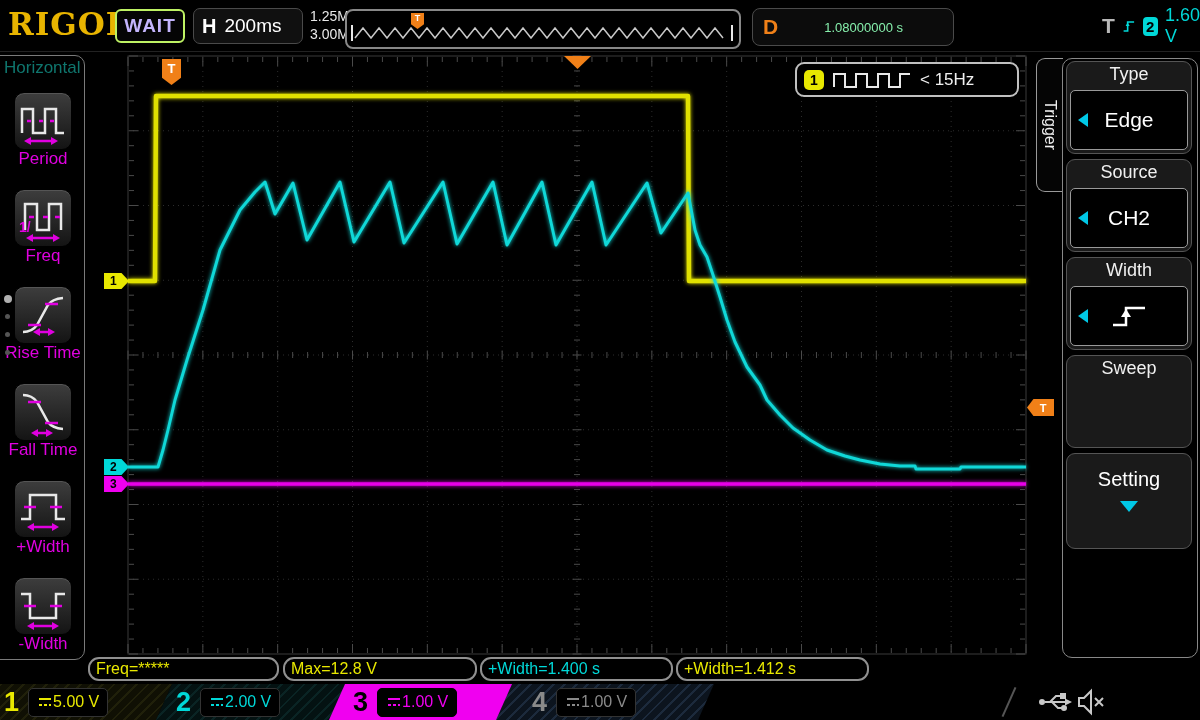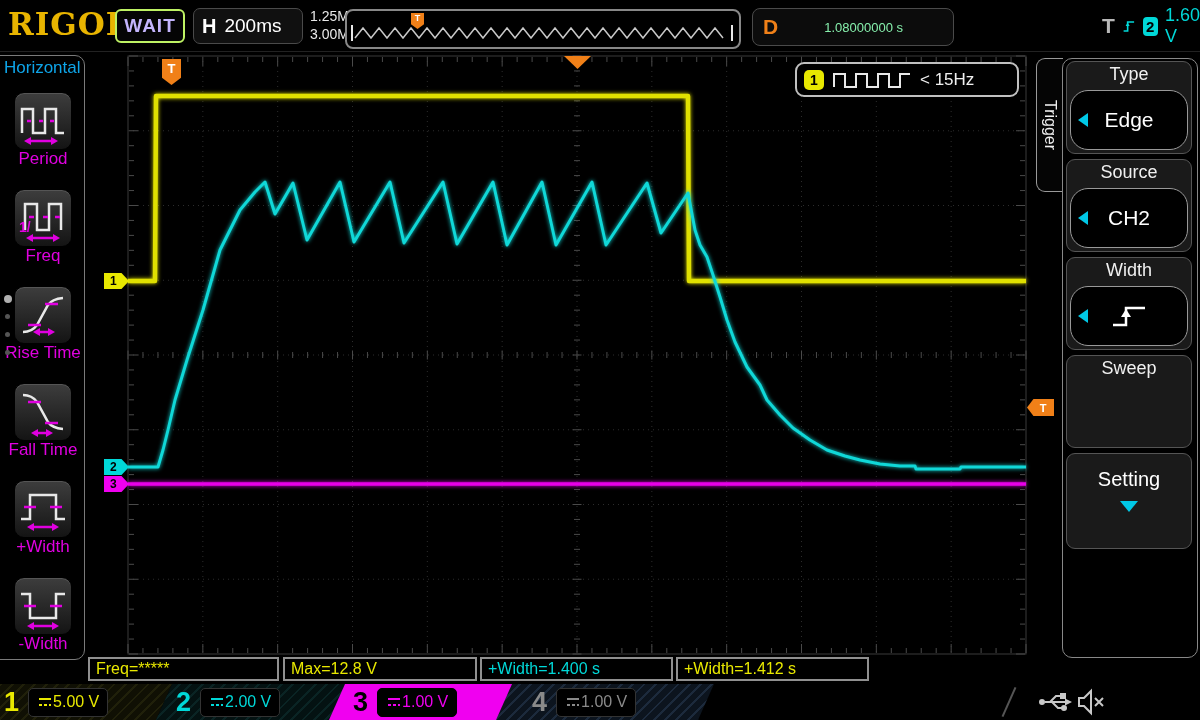--- a/index.html
+++ b/index.html
@@ -30,21 +30,21 @@
   #dgroup .d-letter{color:#f08018;font-weight:bold;font-size:21px;margin:0 10px 0 10px;}
   #dgroup .d-val{color:#86efac;font-size:13px;flex:1;text-align:center;padding-right:14px;}
   #tgroup{position:absolute;left:1102px;top:8px;height:36px;display:flex;align-items:center;gap:7px;}
   #tgroup .t-letter{color:#b8b8b8;font-weight:bold;font-size:21px;}
   #tgroup .t-chip{width:19px;height:19px;background:#00d8d8;border-radius:4px;color:#000;font-weight:bold;
         font-size:15px;display:flex;align-items:center;justify-content:center;}
   #tgroup .t-level{color:#00d8d8;font-size:18px;}
 
   
   #left-frame{position:absolute;left:-10px;top:55px;width:93px;height:603px;border:1px solid #7a7a7a;border-radius:10px;}
-  #left-title{position:absolute;left:4px;top:58px;color:#0ea5e9;font-size:17px;}
+  #left-title{position:absolute;left:4px;top:58px;color:#0f766e;font-size:17px;}
   .lbtn{position:absolute;left:14px;width:56px;height:56px;border-radius:10px;
         background:linear-gradient(#3d3d3d,#141414);border:1px solid #000;box-shadow:inset 0 1px 0 #555;}
   .lbl{position:absolute;left:0;width:86px;text-align:center;color:#e000e0;font-size:17px;}
   .dot{position:absolute;border-radius:50%;}
 
   
   .ch-badge{position:absolute;width:25px;height:16px;color:#000;font-size:12px;font-weight:bold;
         clip-path:polygon(0 0,70% 0,100% 50%,70% 100%,0 100%);display:flex;align-items:center;
         justify-content:flex-start;padding-left:6px;box-sizing:border-box;}
   #trig-pin{position:absolute;width:19px;height:26px;background:#f08018;color:#fff;font-weight:bold;
@@ -63,31 +63,31 @@
 
   
   #rtab{position:absolute;left:1036px;top:58px;width:26px;height:132px;background:#050505;
         border:1px solid #999;border-right:none;border-radius:9px 0 0 9px;display:flex;align-items:center;justify-content:center;}
   #rtab span{transform:rotate(90deg);color:#f0f0f0;font-size:16px;white-space:nowrap;}
   #right-frame{position:absolute;left:1062px;top:58px;width:134px;height:598px;border:1px solid #888;border-radius:10px;}
   .mitem{position:absolute;left:1066px;width:126px;height:93px;background:#1a1a1a;border:1px solid #555;
         border-radius:9px;box-sizing:border-box;}
   .mitem .mlabel{color:#f0f0f0;font-size:18px;text-align:center;margin-top:2px;}
   .mitem .mval{position:absolute;left:3px;right:3px;bottom:3px;height:58px;background:#000;border:1px solid #999;
-        border-radius:18px;display:flex;align-items:center;justify-content:center;color:#fff;font-size:21px;}
+        border-radius:5px;display:flex;align-items:center;justify-content:center;color:#fff;font-size:21px;}
   .tri-left{position:absolute;left:7px;top:50%;margin-top:-7px;width:10px;height:14px;background:#00c8e6;
         clip-path:polygon(100% 0,100% 100%,0 50%);}
   #setting-btn{position:absolute;left:1066px;top:453px;width:126px;height:96px;background:#1a1a1a;
         border:1px solid #555;border-radius:9px;box-sizing:border-box;text-align:center;}
   #setting-btn .mlabel{color:#fff;font-size:20px;margin-top:14px;}
   #setting-btn .tri-down{width:18px;height:11px;background:#00c8e6;margin:10px auto 0;
         clip-path:polygon(0 0,100% 0,50% 100%);}
 
   
-  .meas{position:absolute;top:657px;height:24px;background:#000;border:2px solid #909090;border-radius:0;
+  .meas{position:absolute;top:657px;height:24px;background:#000;border:2px solid #909090;border-radius:11px;
         box-sizing:border-box;font-size:16px;line-height:20px;padding-left:6px;white-space:nowrap;}
 
   
   #chanbar{position:absolute;left:0;top:684px;width:1200px;height:36px;background:#000;}
   .chcell{position:absolute;top:0;height:36px;display:flex;align-items:center;}
   .chcell .chdigit{font-size:27px;font-weight:bold;line-height:36px;}
   .chcell .chbox{height:27px;background:#000;border:1px solid #333;border-radius:5px;display:flex;
         align-items:center;padding:0 8px;margin-left:9px;}
   .chcell .chscale{font-size:16px;}
   .cell-ch1{background:repeating-linear-gradient(135deg,#20200a 0 2px,#101004 2px 8px);}

